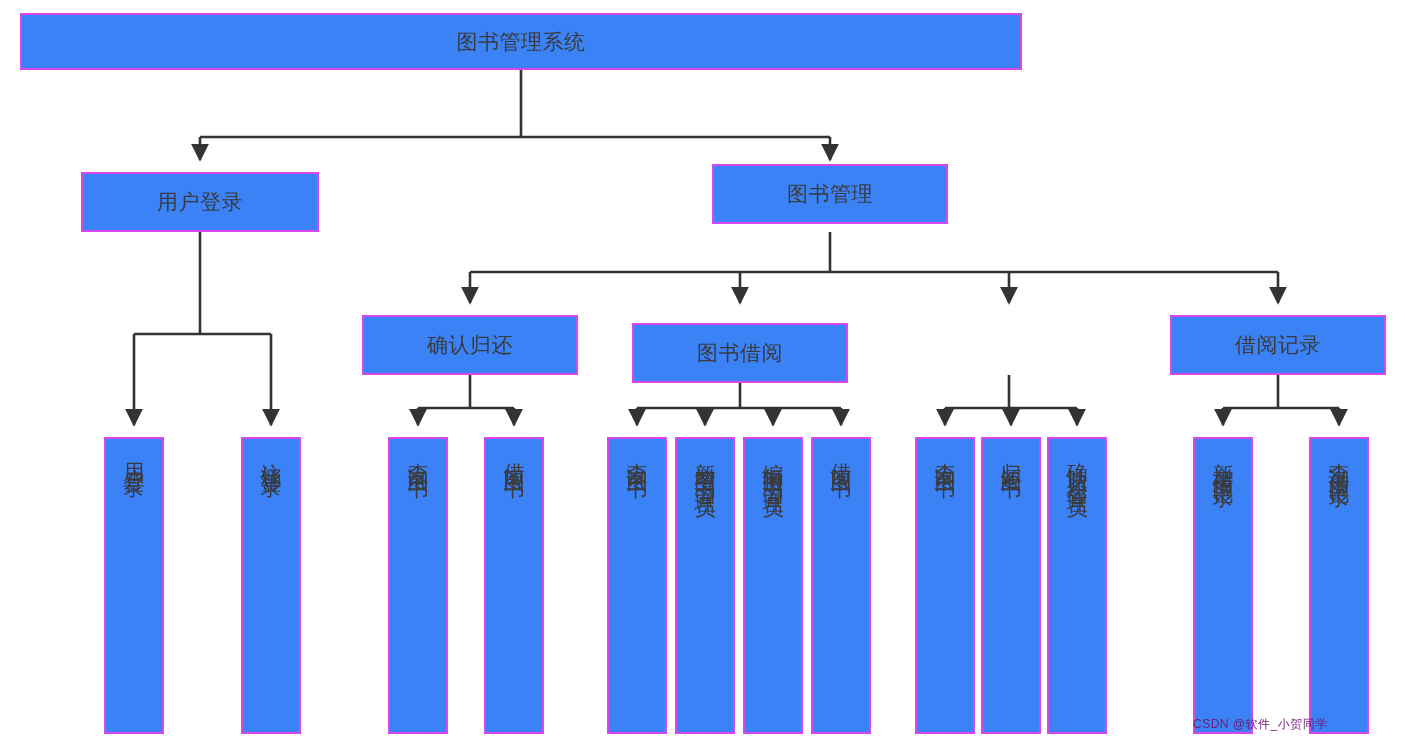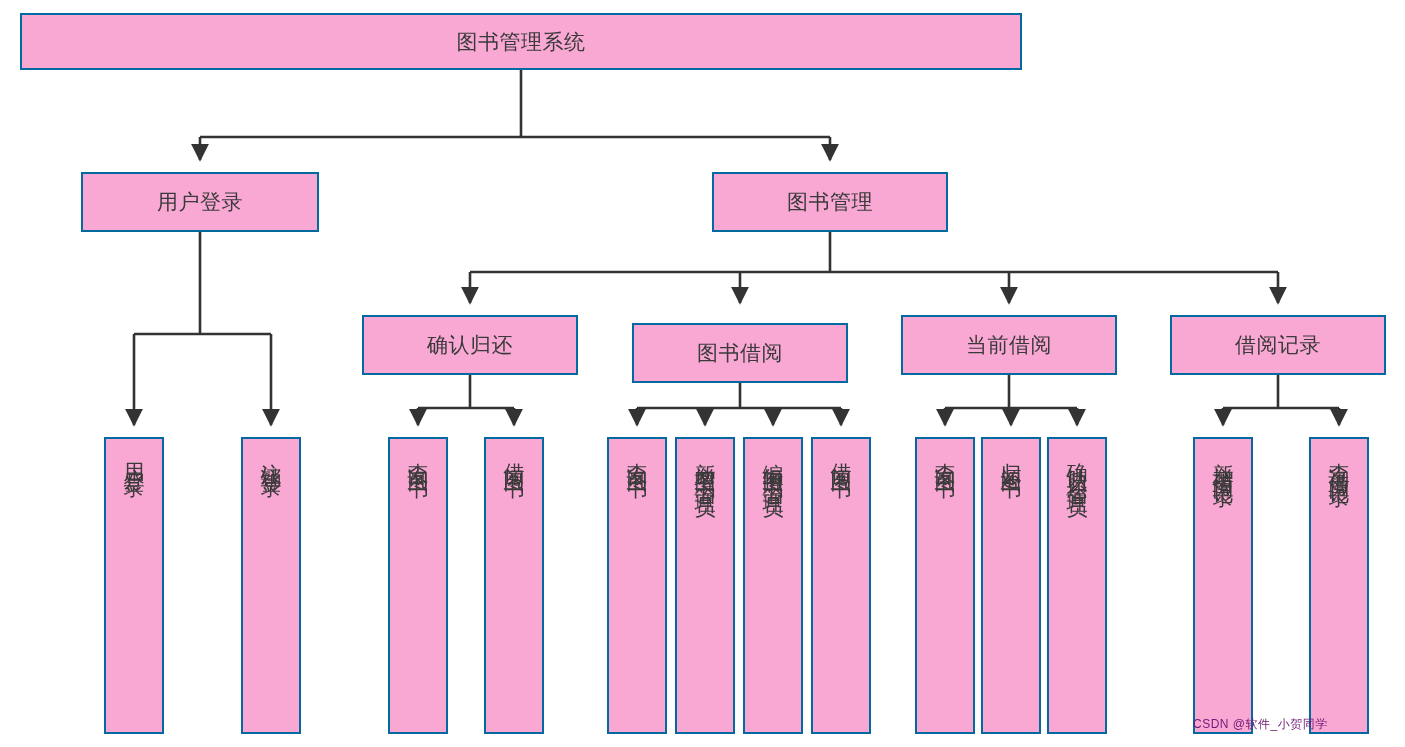--- a/index.html
+++ b/index.html
@@ -21,22 +21,22 @@
     position: absolute;
     left: 0;
     top: 0;
     width: 1405px;
     height: 747px;
     pointer-events: none;
   }
   .node {
     position: absolute;
     box-sizing: border-box;
-    border: 2px solid #0369a1;
-    background: #f9a8d4;
+    border: 2px solid #d946ef;
+    background: #3b82f6;
     color: #3a3a3a;
     display: flex;
     align-items: center;
     justify-content: center;
     overflow: hidden;
   }
   .node.horiz {
     font-size: 21px;
     letter-spacing: 0.5px;
     line-height: 1.1;
@@ -118,32 +118,29 @@
     </g>
   </svg>
 
   <div class="node horiz" style="left:20px; top:13px; width:1002px; height:57px;">
     <span>图书管理系统</span>
   </div>
 
   <div class="node horiz" style="left:81px; top:172px; width:238px; height:60px;">
     <span>用户登录</span>
   </div>
-  <div class="node horiz" style="left:712px; top:172px; width:236px; height:60px;">
+  <div class="node horiz" style="left:712px; top:164px; width:236px; height:60px;">
     <span>图书管理</span>
   </div>
 
   <div class="node horiz" style="left:362px; top:315px; width:216px; height:60px;">
     <span>确认归还</span>
   </div>
   <div class="node horiz" style="left:632px; top:323px; width:216px; height:60px;">
     <span>图书借阅</span>
-  </div>
-  <div class="node horiz" style="left:901px; top:315px; width:216px; height:60px;">
-    <span>当前借阅</span>
   </div>
   <div class="node horiz" style="left:1170px; top:315px; width:216px; height:60px;">
     <span>借阅记录</span>
   </div>
 
   <div class="node vert" style="left:104px; top:437px; width:60px; height:297px;">
     <span class="vtext">用户登录</span>
   </div>
   <div class="node vert" style="left:241px; top:437px; width:60px; height:297px;">
     <span class="vtext">注销登录</span>

